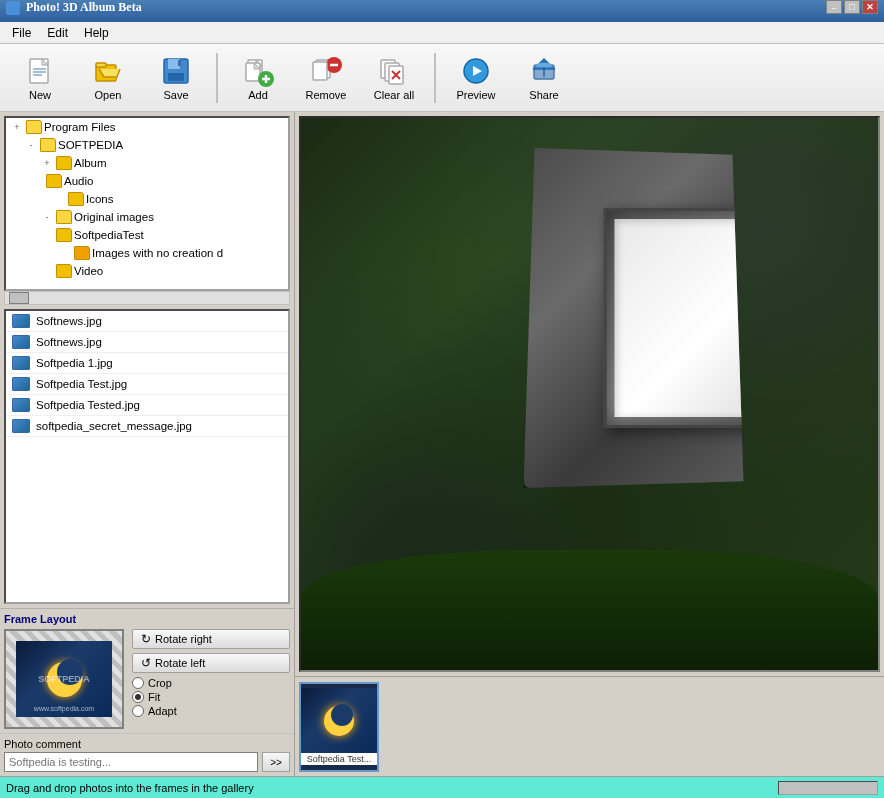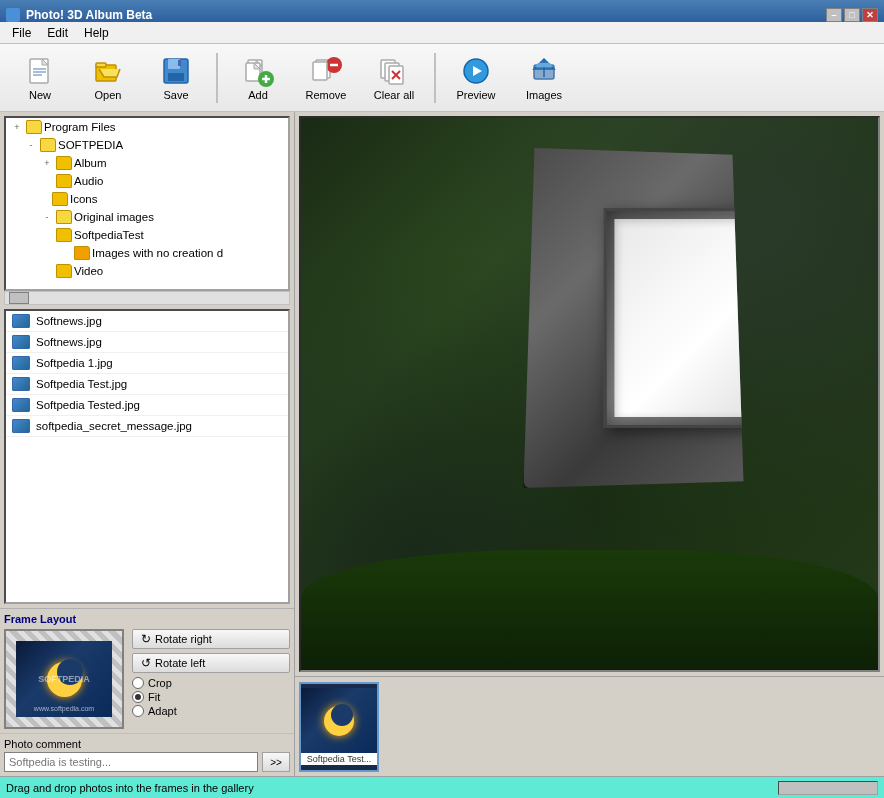--- a/index.html
+++ b/index.html
@@ -10,26 +10,27 @@
       font-size: 12px;
       background: #d4d0c8;
       overflow: hidden;
     }
 
     
     #title-bar {
       background: linear-gradient(to bottom, #4a7fb5, #2d5f9e);
       height: 22px;
       display: flex;
-      align-items: flex-end;
+      align-items: flex-start;
       justify-content: space-between;
       padding: 0 6px;
       color: white;
       font-size: 12px;
       font-weight: bold;
+      font-family: Liberation Serif, serif;
     }
     #title-bar-left { display: flex; align-items: center; gap: 6px; }
     #title-bar-right { display: flex; gap: 2px; }
     .title-btn {
       width: 16px; height: 14px;
       background: #c0c0c0;
       border: 1px solid #808080;
       font-size: 9px;
       display: flex; align-items: center; justify-content: center;
       cursor: pointer;
@@ -539,21 +540,21 @@
 
   <button class="toolbar-btn">
     <div class="toolbar-icon">
       <svg width="32" height="32" viewBox="0 0 32 32">
         <rect x="6" y="10" width="20" height="14" rx="2" fill="#88aacc" stroke="#4477aa" stroke-width="1.5"></rect>
         <polygon points="6,14 16,4 26,14" fill="#4488cc" stroke="#2266aa" stroke-width="1.5"></polygon>
         <line x1="16" y1="4" x2="16" y2="22" stroke="#2266aa" stroke-width="1.5"></line>
         <polygon points="10,8 22,8 25,12 7,12" fill="#66aadd"></polygon>
       </svg>
     </div>
-    <span>Images</span>
+    <span>Share</span>
   </button>
 </div>
 
 <div id="main">
 
   <div id="left-panel">
 
     <div id="tree-view">
       <div class="tree-scroll">
 
@@ -568,27 +569,27 @@
           <span class="folder-icon open"></span>
           <span>SOFTPEDIA</span>
         </div>
 
         <div class="tree-item" style="padding-left:34px">
           <div class="tree-expander">+</div>
           <span class="folder-icon"></span>
           <span>Album</span>
         </div>
 
-        <div class="tree-item" style="padding-left:34px">
+        <div class="tree-item" style="padding-left:24px">
           <div class="tree-expander">&nbsp;</div>
           <span class="folder-icon"></span>
           <span>Audio</span>
         </div>
 
-        <div class="tree-item" style="padding-left:30px">
+        <div class="tree-item" style="padding-left:46px">
           <div class="tree-expander">&nbsp;</div>
           <span class="folder-icon"></span>
           <span>Icons</span>
         </div>
 
         <div class="tree-item" style="padding-left:34px">
           <div class="tree-expander">-</div>
           <span class="folder-icon open"></span>
           <span>Original images</span>
         </div>

